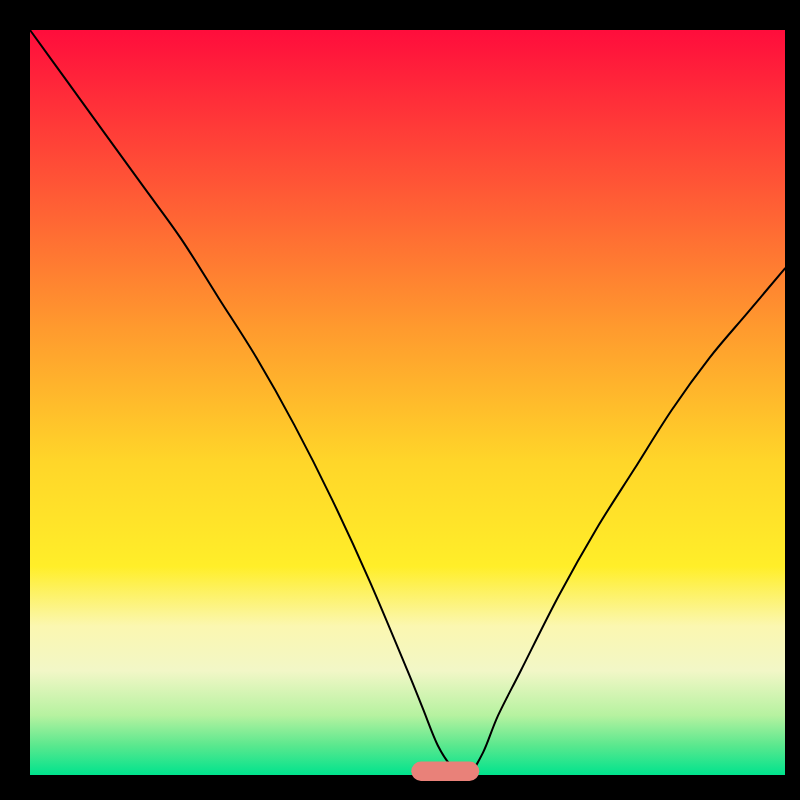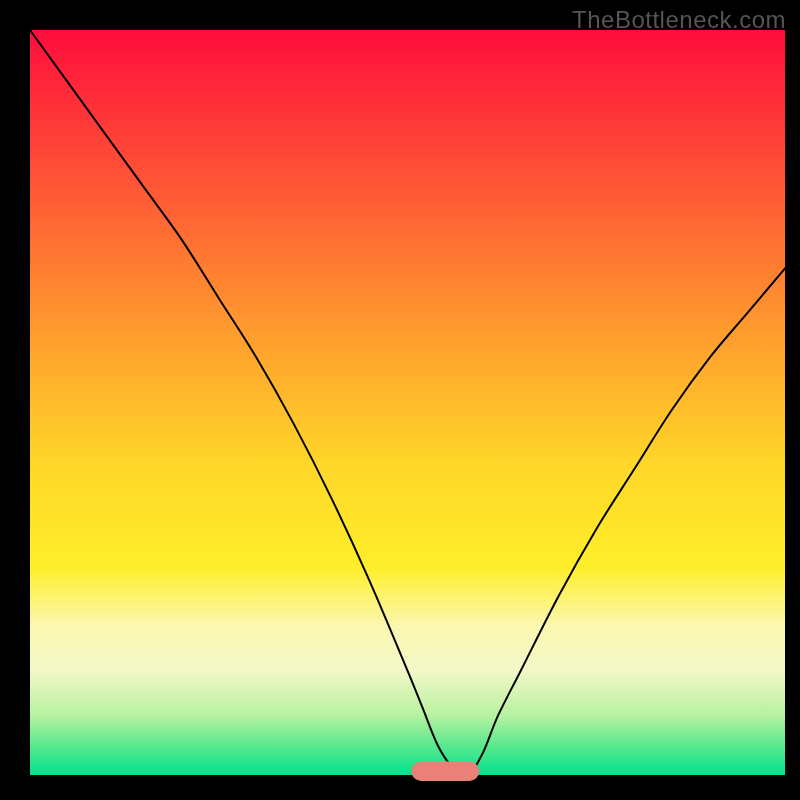--- a/index.html
+++ b/index.html
@@ -29,21 +29,20 @@
   }
   svg {
     display: block;
   }
 </style>
 </head>
 <body>
 
 <div class="chart-container">
 
-  <div class="watermark">TheBottleneck.com</div>
 
   <svg id="chart-svg" width="800" height="800" viewBox="0 0 800 800">
     <defs>
       <linearGradient id="bg-grad" x1="0" y1="0" x2="0" y2="1">
           <stop offset="0%" stop-color="#ff0d3c"></stop>
           <stop offset="22%" stop-color="#ff5a35"></stop>
           <stop offset="40%" stop-color="#ff9a2e"></stop>
           <stop offset="58%" stop-color="#ffd629"></stop>
           <stop offset="72%" stop-color="#ffee29"></stop>
           <stop offset="80%" stop-color="#fbf7b0"></stop>

